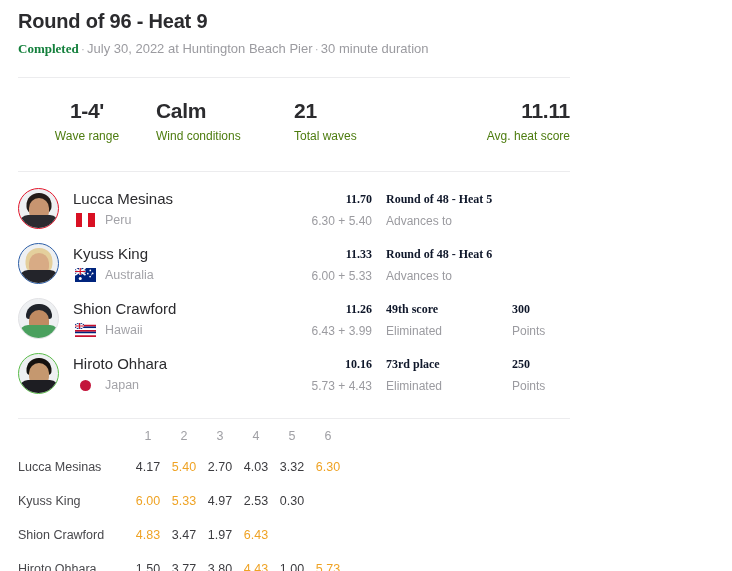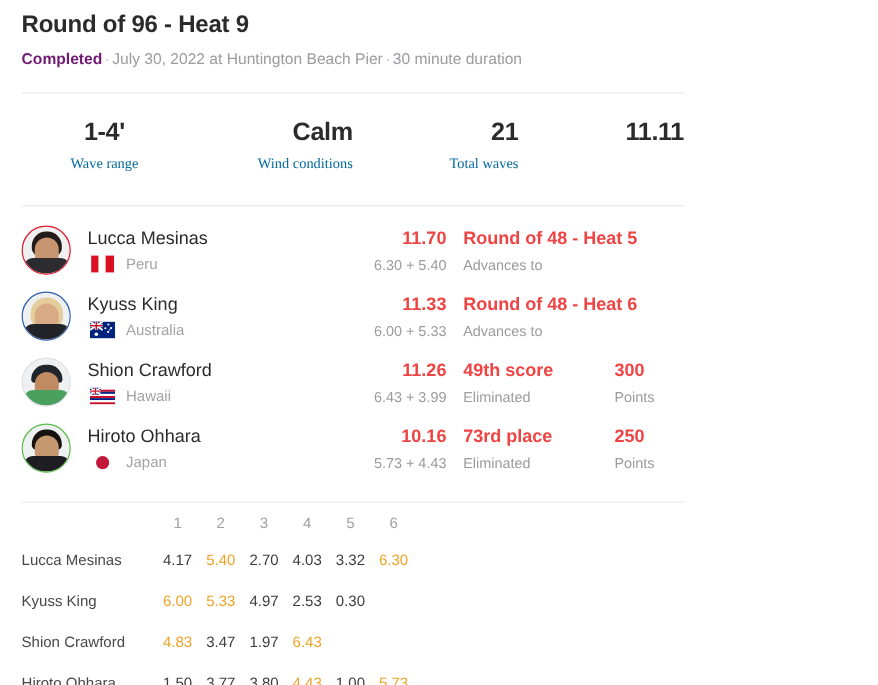--- a/index.html
+++ b/index.html
@@ -15,40 +15,40 @@
   
   .hdr { padding-top: 8px; }
   .hdr-title {
     font-size: 20px; font-weight: bold; color: #2b2b2e;
     letter-spacing: -0.2px; line-height: 26px;
   }
   .hdr-sub {
     margin-top: 6px; font-size: 13px; color: #9b9ba0;
     line-height: 18px; white-space: nowrap;
   }
-  .hdr-sub .strong { color: #701a75; font-weight: bold; }
+  .hdr-sub .strong { color: #15803d; font-weight: bold; font-family: Liberation Serif, serif; }
   .hdr-sub .dot { color: #b9b9bd; padding: 0 2px; }
 
   .rule { height: 1px; background: #ececee; width: 100%; }
   .rule-1 { margin-top: 19px; }
   .rule-2 { margin-top: 27px; }
   .rule-3 { margin-top: 17px; }
 
   
   .stats { display: flex; padding-top: 20px; }
   .stat { flex: 1 1 0; }
   .stat-1 { text-align: center; }
-  .stat-2, .stat-3 { text-align: right; }
+  .stat-2, .stat-3 { text-align: left; }
   .stat-4 { text-align: right; }
   .stat-val {
     font-size: 21px; font-weight: bold; color: #2b2b2e;
     line-height: 26px; letter-spacing: -0.3px;
   }
   .stat-lbl {
-    margin-top: 4px; font-size: 12px; color: #0369a1; line-height: 16px; font-family: Liberation Serif, serif;
+    margin-top: 4px; font-size: 12px; color: #4d7c0f; line-height: 16px;
   }
 
   
   .athletes { padding-top: 9px; }
   .ath {
     height: 55px; display: flex; align-items: center; position: relative;
   }
   .ath-left { display: flex; align-items: center; flex: 1 1 auto; min-width: 0; }
 
   .avatar {
@@ -95,21 +95,21 @@
   .flag-peru { width: 19px; height: 14px; position: relative; }
   .flag-peru i { position: absolute; top: 0; bottom: 0; width: 6.2px; background: #d91023; }
   .flag-peru i.l { left: 0; } .flag-peru i.r { right: 0; }
   .flag-jp { width: 11px; height: 11px; border-radius: 50%; background: #c3163b; }
 
   
   .col-score { width: 92px; text-align: right; flex: 0 0 92px; }
   .col-mid   { width: 140px; text-align: left; flex: 0 0 140px; padding-left: 14px; }
   .col-pts   { width: 58px; text-align: left; flex: 0 0 58px; }
   .big {
-    font-size: 15px; font-weight: bold; color: #ef4444; line-height: 20px;
+    font-size: 12px; font-weight: bold; color: #0f172a; line-height: 20px; font-family: Liberation Serif, serif;
   }
   .sml {
     margin-top: 4px; font-size: 12px; color: #9b9ba0; line-height: 16px;
   }
   .col-mid .big { white-space: nowrap; }
 
   
   .wavetbl { padding-top: 3px; }
   .wrow { height: 34px; display: flex; align-items: center; }
   .wrow.head { height: 28px; }
@@ -146,20 +146,21 @@
     <div class="stat stat-2">
       <div class="stat-val">Calm</div>
       <div class="stat-lbl">Wind conditions</div>
     </div>
     <div class="stat stat-3">
       <div class="stat-val">21</div>
       <div class="stat-lbl">Total waves</div>
     </div>
     <div class="stat stat-4">
       <div class="stat-val">11.11</div>
+      <div class="stat-lbl">Avg. heat score</div>
     </div>
   </div>
 
   <div class="rule rule-2"></div>
 
   <div class="athletes">
 
     <div class="ath">
       <div class="ath-left">
         <div class="avatar ring-red">

